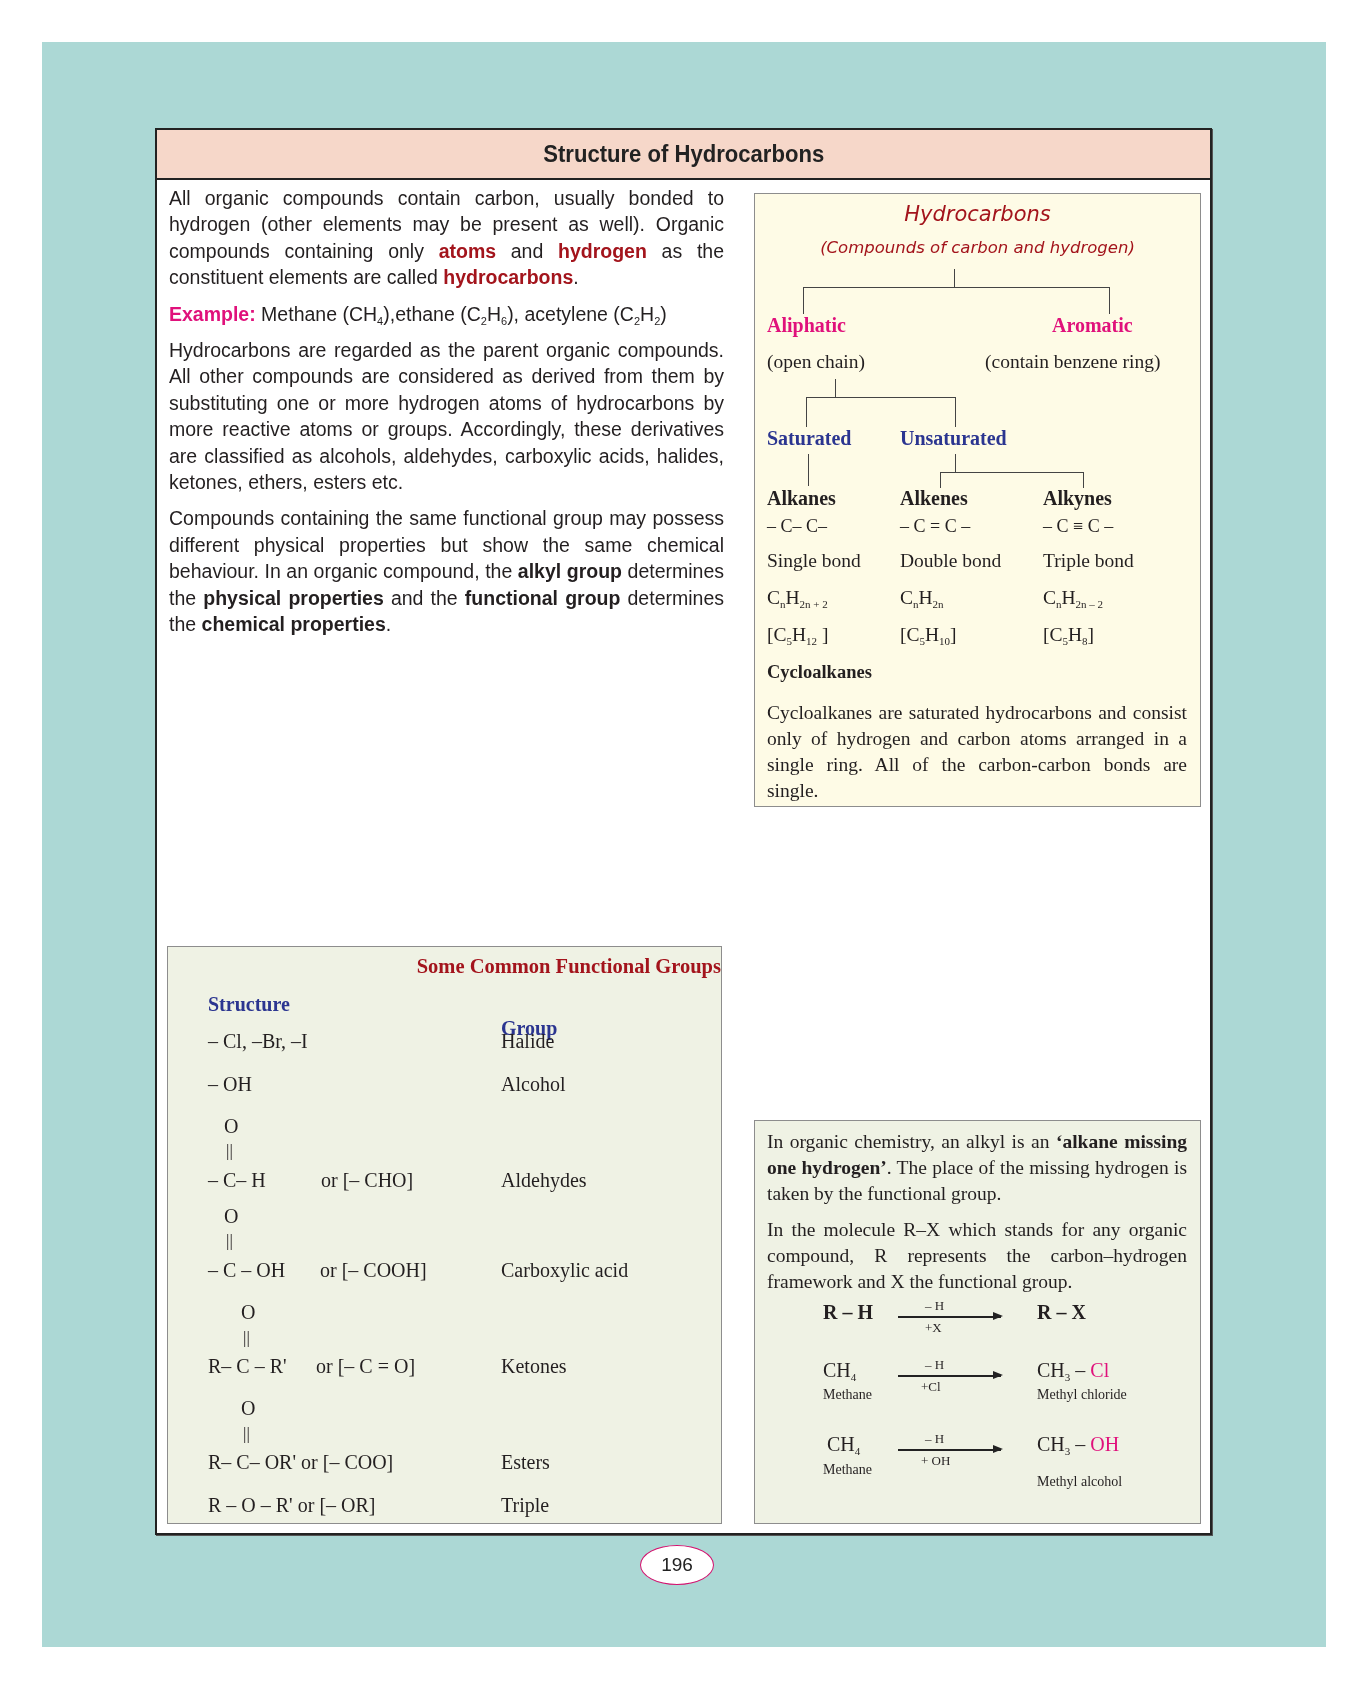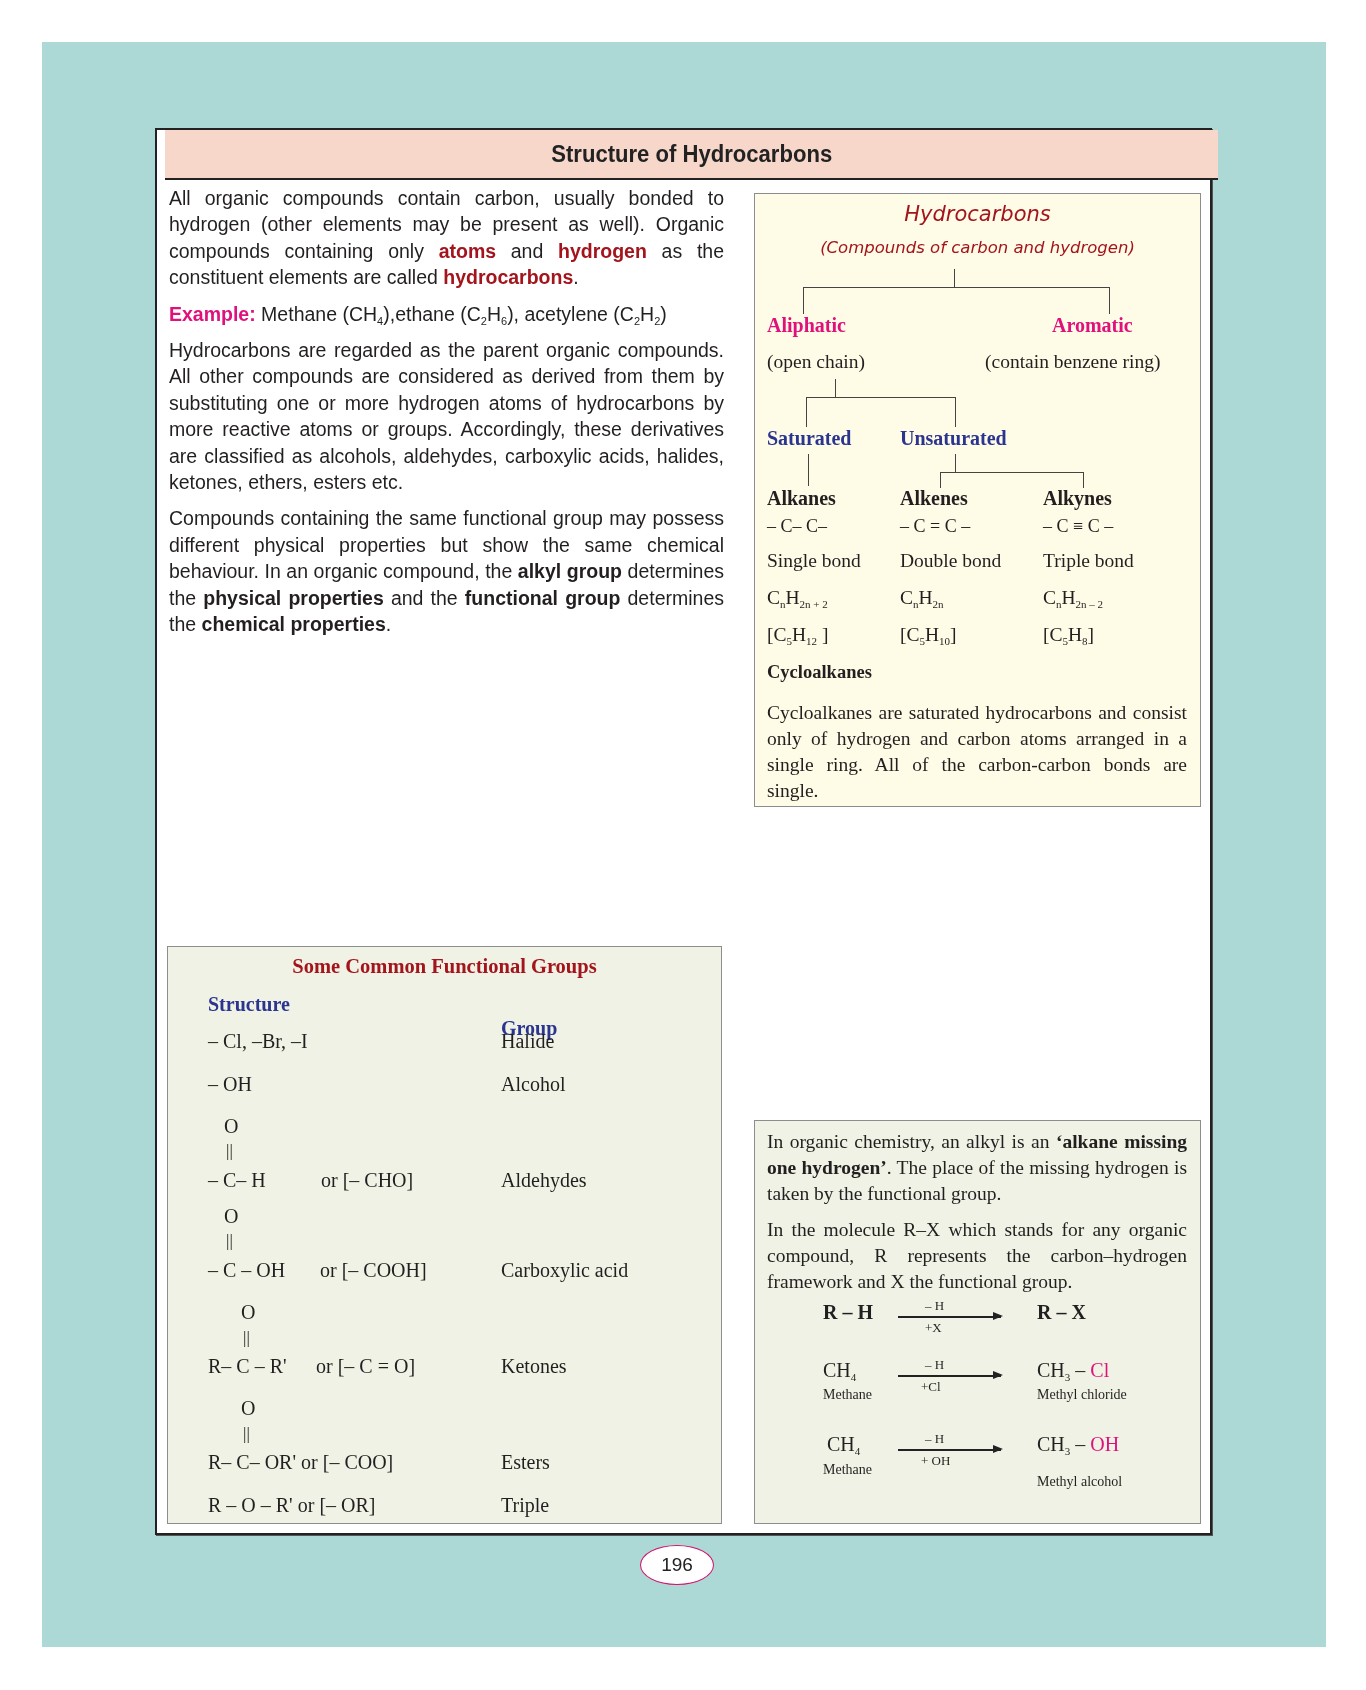--- a/index.html
+++ b/index.html
@@ -1,39 +1,39 @@
 <!DOCTYPE html>
 <html><head>
 <meta charset="utf-8">
 <style>
   html, body { margin:0; padding:0; }
   body { width:1366px; height:1690px; background:#ffffff; position:relative; overflow:hidden; }
   .teal { position:absolute; left:42px; top:42px; width:1284px; height:1605px; background:#acd8d5; }
   .page { position:absolute; left:155px; top:128px; width:1053px; height:1403px; background:#ffffff; border:2px solid #222; box-shadow: 1px 1px 0 #555; }
-  .header { position:absolute; left:8px; top:0; width:100%; height:48px; background:#f6d7c9; border-bottom:2px solid #222; display:flex; align-items:center; justify-content:center; }
+  .header { position:absolute; left:0; top:0; width:100%; height:48px; background:#f6d7c9; border-bottom:2px solid #222; display:flex; align-items:center; justify-content:center; }
   .header h1 { margin:0; font-family:"Liberation Sans", sans-serif; font-weight:bold; font-size:24px; color:#222; transform:scaleX(0.92); }
   .left-text { position:absolute; left:12px; top:55px; width:555px; font-family:"Liberation Sans", sans-serif; font-size:19.5px; line-height:26.4px; color:#231f20; }
   .left-text p { margin:0 0 10px 0; text-align:justify; text-align-last:left; }
   .red { color:#a3141c; font-weight:bold; }
   .pink { color:#e0117b; font-weight:bold; }
   .b { font-weight:bold; }
   sub { font-size:11px; vertical-align:-4px; line-height:0; }
   .hc-box { position:absolute; left:597px; top:63px; width:445px; height:612px; background:#fefbe6; border:1px solid #8d8d8d; font-family:"Liberation Serif", serif; color:#231f20; }
   .hc-box .abs { position:absolute; white-space:nowrap; }
   .hc-title { font-family:"DejaVu Sans", sans-serif; font-style:italic; color:#a3141c; font-size:21px; left:0; width:100%; text-align:center; top:8px; }
   .hc-sub { font-family:"DejaVu Sans", sans-serif; font-style:italic; color:#a3141c; font-size:16.5px; left:0; width:100%; text-align:center; top:44px; }
   .magenta { color:#e0117b; font-weight:bold; font-size:20px; }
   .navy { color:#2b3590; font-weight:bold; font-size:20px; }
   .kind { font-weight:bold; font-size:20px; }
   .txt { font-size:19.5px; }
   .line { position:absolute; background:#444; }
   .cyclo-text { position:absolute; left:12px; top:506px; width:420px; font-size:19.5px; line-height:26px; text-align:justify; }
 
   .fg-box { position:absolute; left:10px; top:816px; width:553px; height:576px; background:#eff2e4; border:1px solid #8d8d8d; font-family:"Liberation Serif", serif; color:#231f20; }
-  .fg-box .abs { position:absolute; white-space:nowrap; font-size:20px; }
+  .fg-box .abs { position:absolute; white-space:nowrap; font-size:20px;text-align:right; }
   .fg-title { color:#a3141c; font-weight:bold; font-size:20.5px !important; left:0; width:100%; text-align:center; top:8px; }
 
   .alkyl-box { position:absolute; left:597px; top:990px; width:445px; height:402px; background:#eff2e4; border:1px solid #8d8d8d; font-family:"Liberation Serif", serif; color:#231f20; }
   .alkyl-box p { position:absolute; left:12px; width:420px; margin:0; font-size:19.5px; line-height:26px; text-align:justify; }
   .alkyl-box .abs { position:absolute; white-space:nowrap; }
   .arrow { position:absolute; height:1.5px; background:#222; }
   .arrow::after { content:""; position:absolute; right:-2px; top:-4px; border-left:10px solid #222; border-top:4.5px solid transparent; border-bottom:4.5px solid transparent; }
   .pagenum { position:absolute; left:640px; top:1545px; width:72px; height:38px; border:1.5px solid #d4126f; border-radius:50%; background:#fff; display:flex; align-items:center; justify-content:center; font-family:"Liberation Sans", sans-serif; font-size:19px; color:#222; }
 </style>
 </head>

